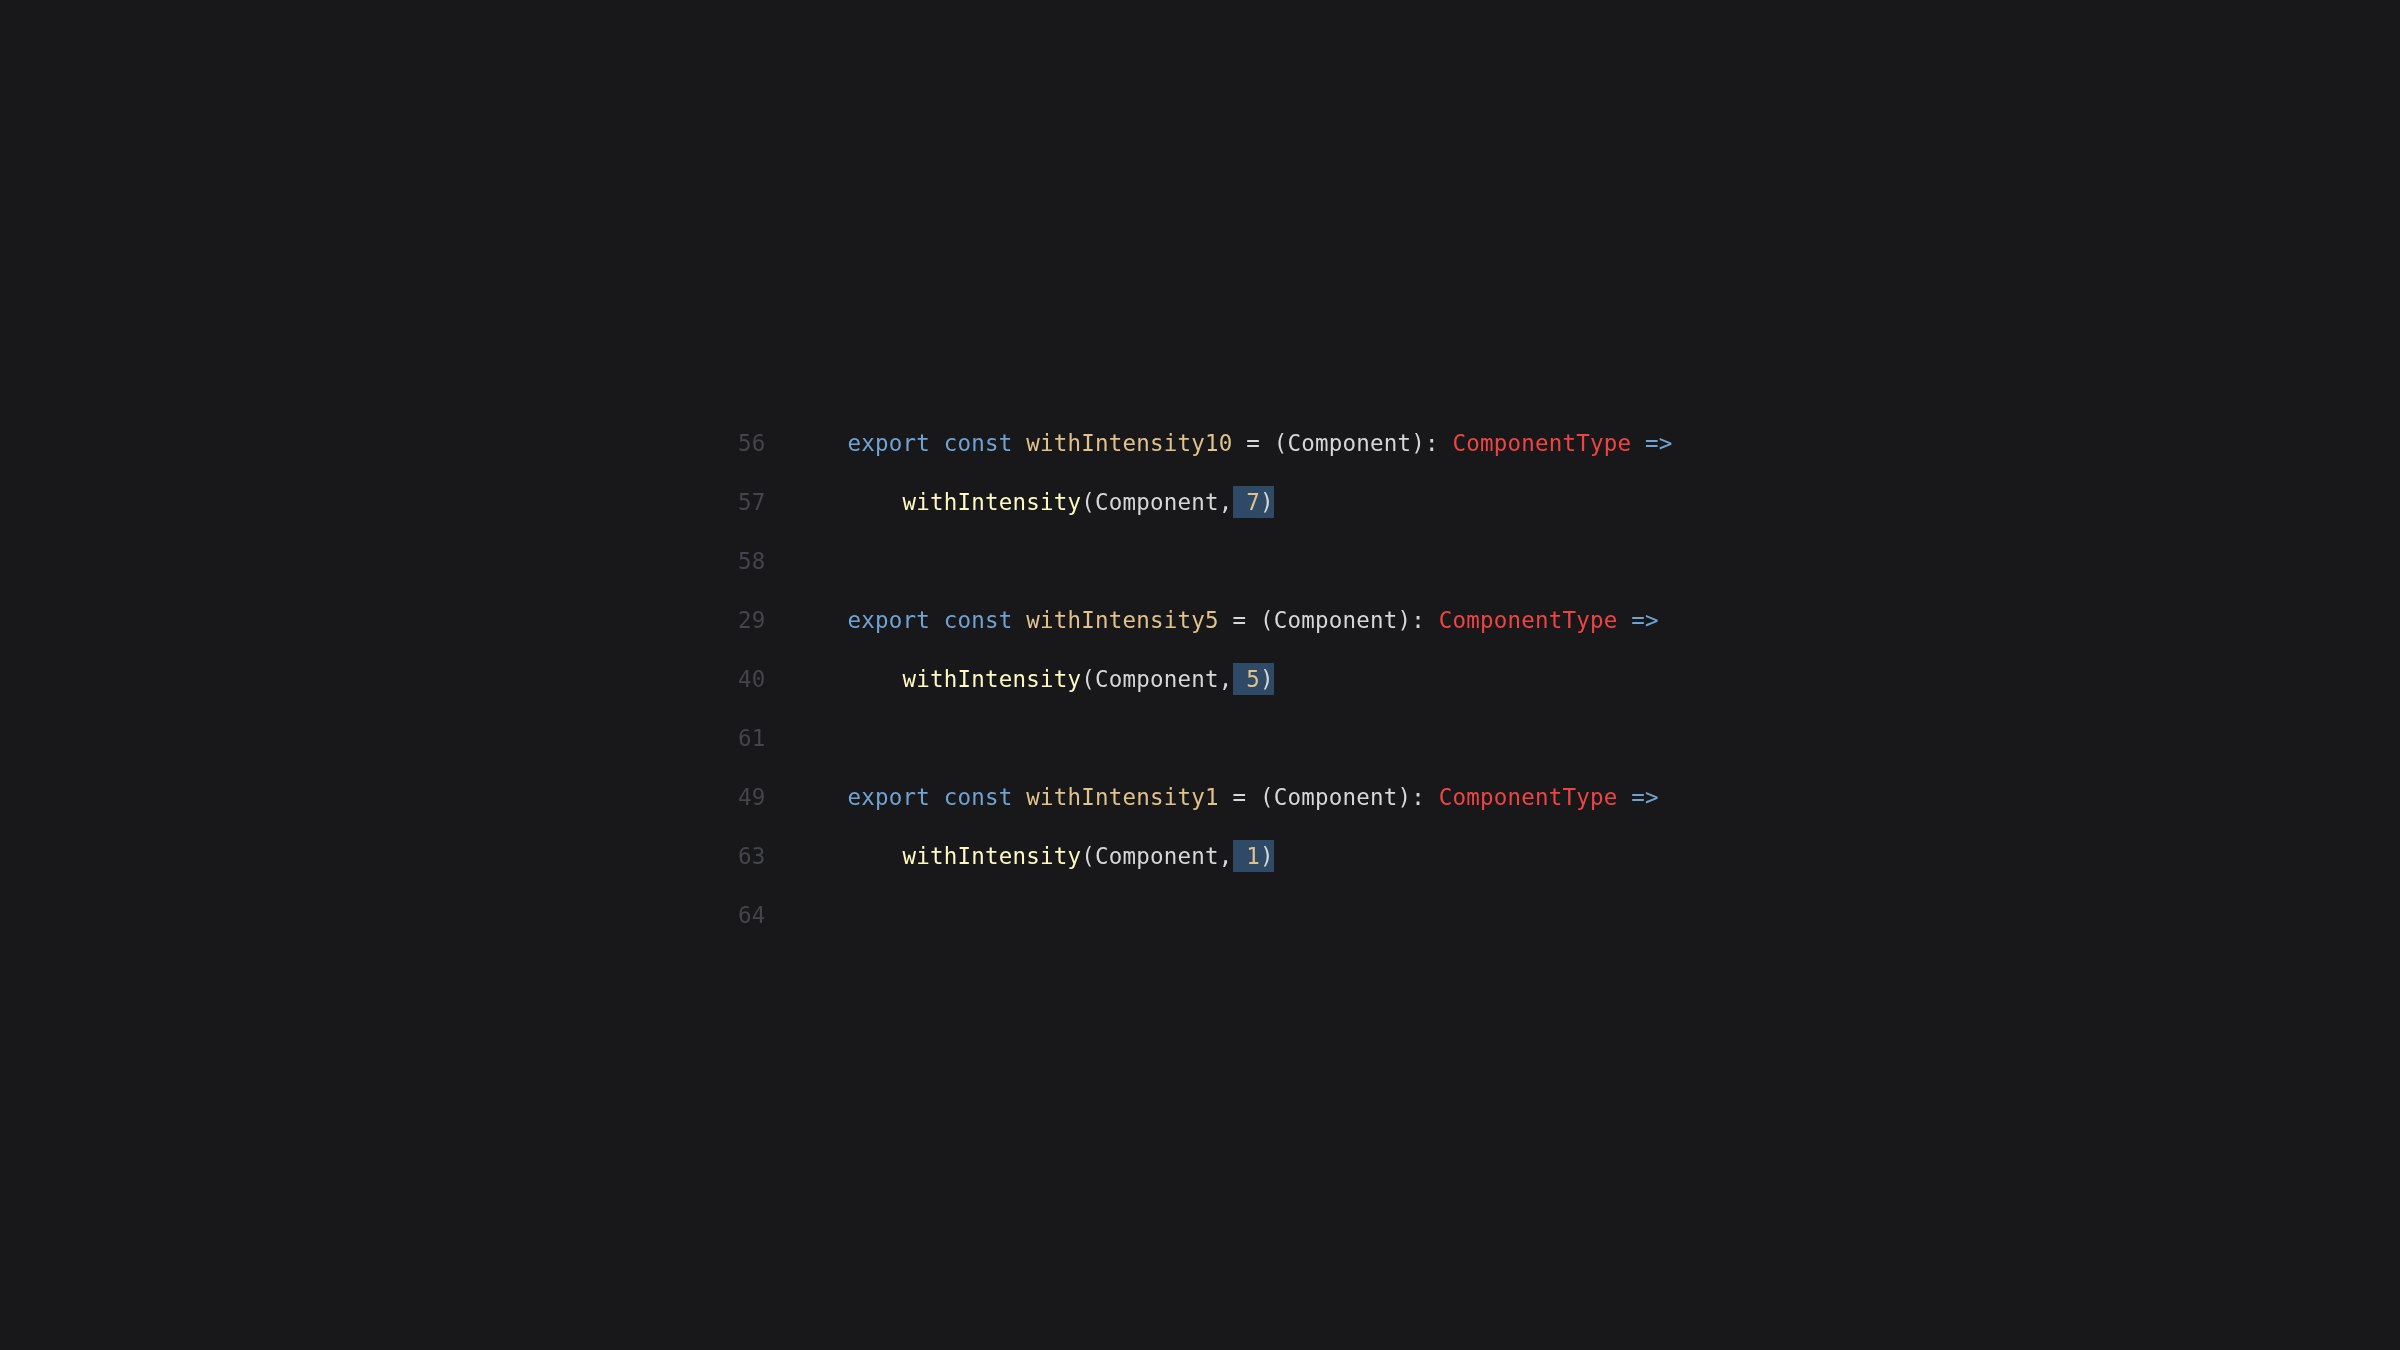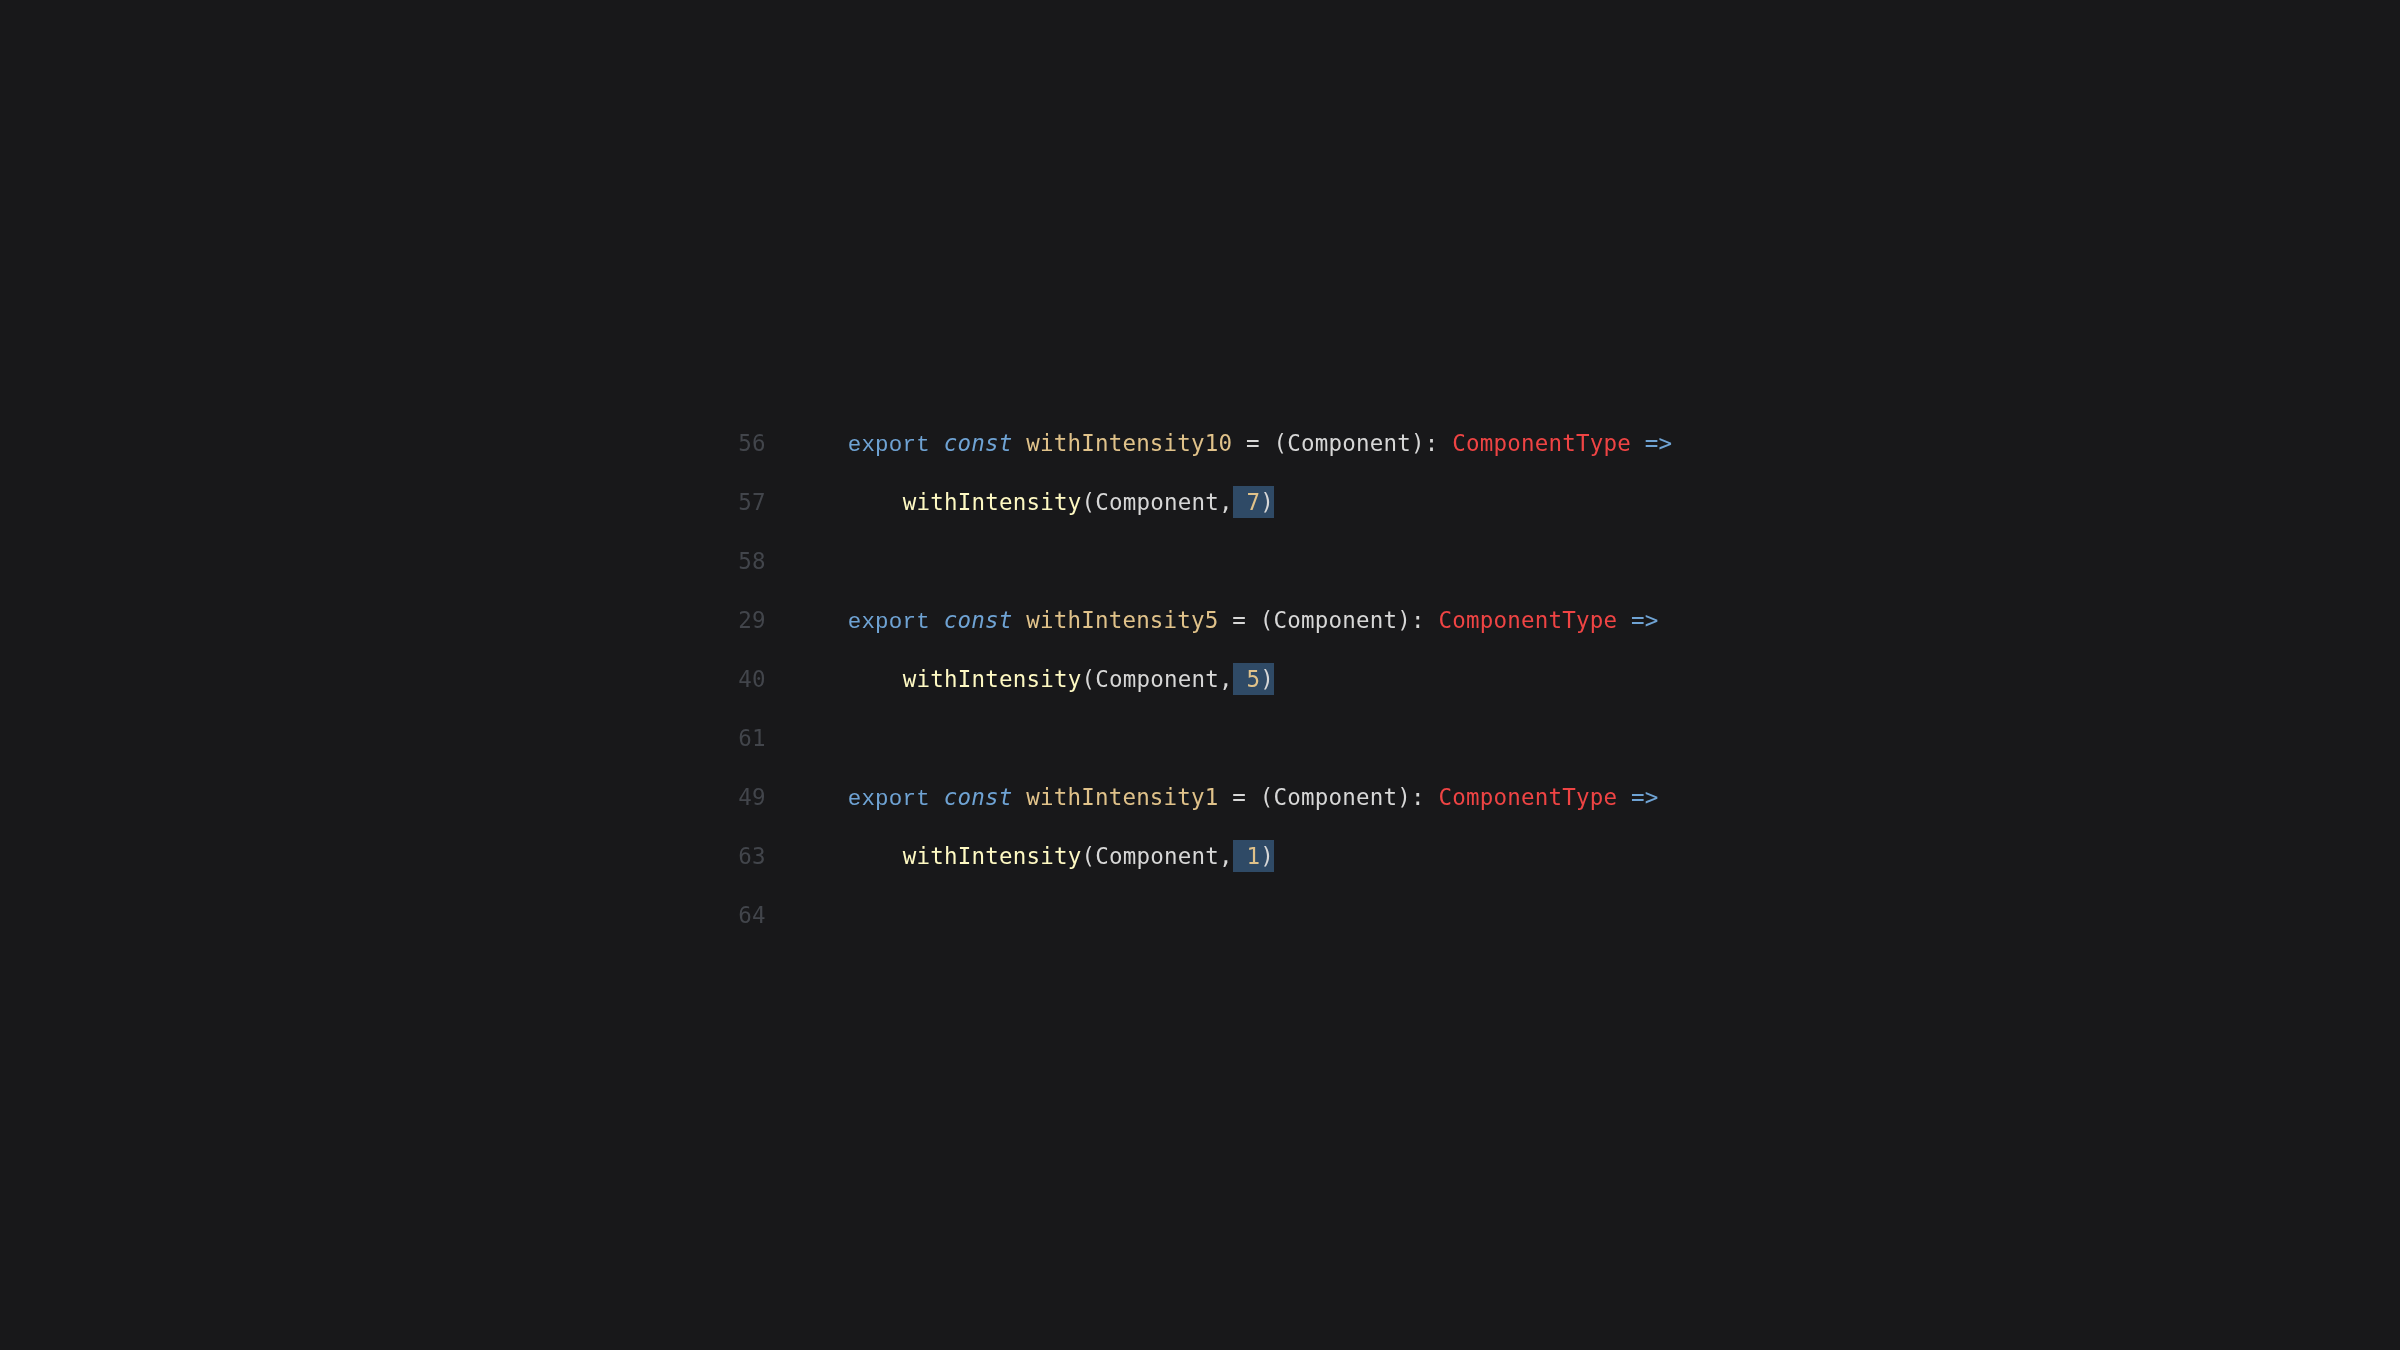--- a/index.html
+++ b/index.html
@@ -34,22 +34,22 @@
       width: 120px;
       text-align: right;
       padding-right: 82px;
       user-select: none;
       font-weight: 400;
     }
     .code {
       white-space: pre;
       color: #d7d7d7;
     }
-    .kw-export { color: #6fa3d4; font-family: Liberation Mono, monospace; }
-    .kw-const { color: #6fa3d4; font-style: italic; }
+    .kw-export { color: #6fa3d4; }
+    .kw-const { color: #6fa3d4; }
     .fn-name { color: #e0c28a; }
     .fn-call { color: #fef9c3; }
     .punct { color: #d7d7d7; }
     .param { color: #d7d7d7; }
     .type { color: #ef4444; }
     .arrow { color: #6fa3d4; }
     .eq { color: #d7d7d7; }
     .num { color: #e0c28a; }
     .sel {
       background: #2f4a66;

